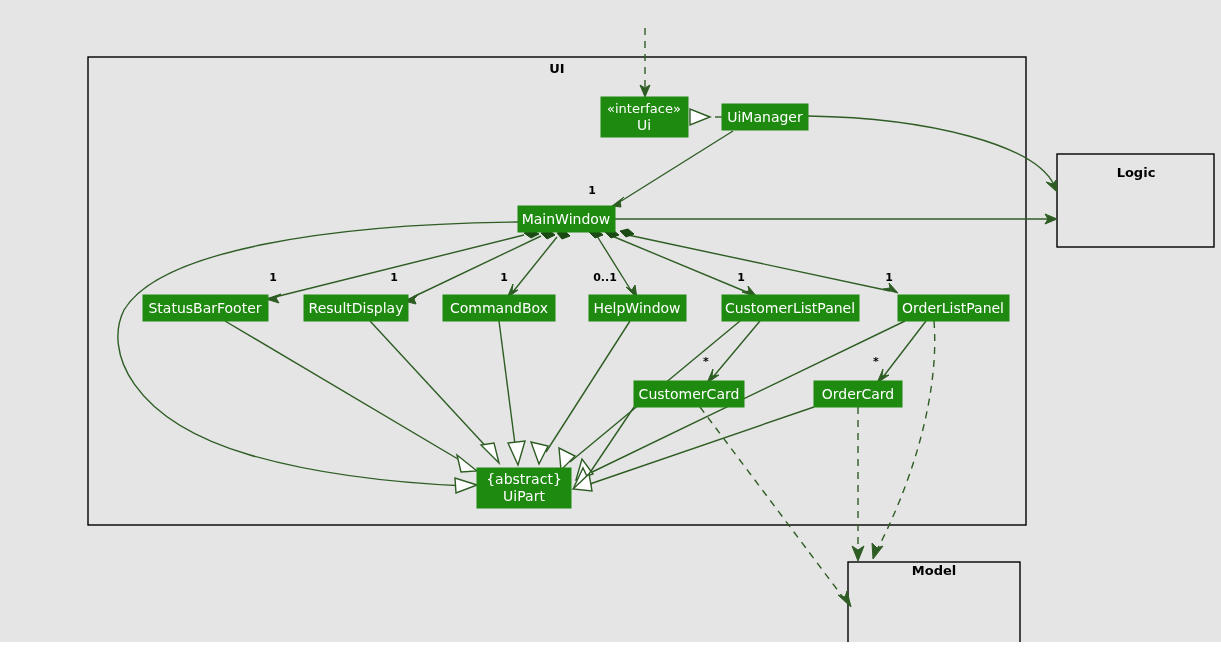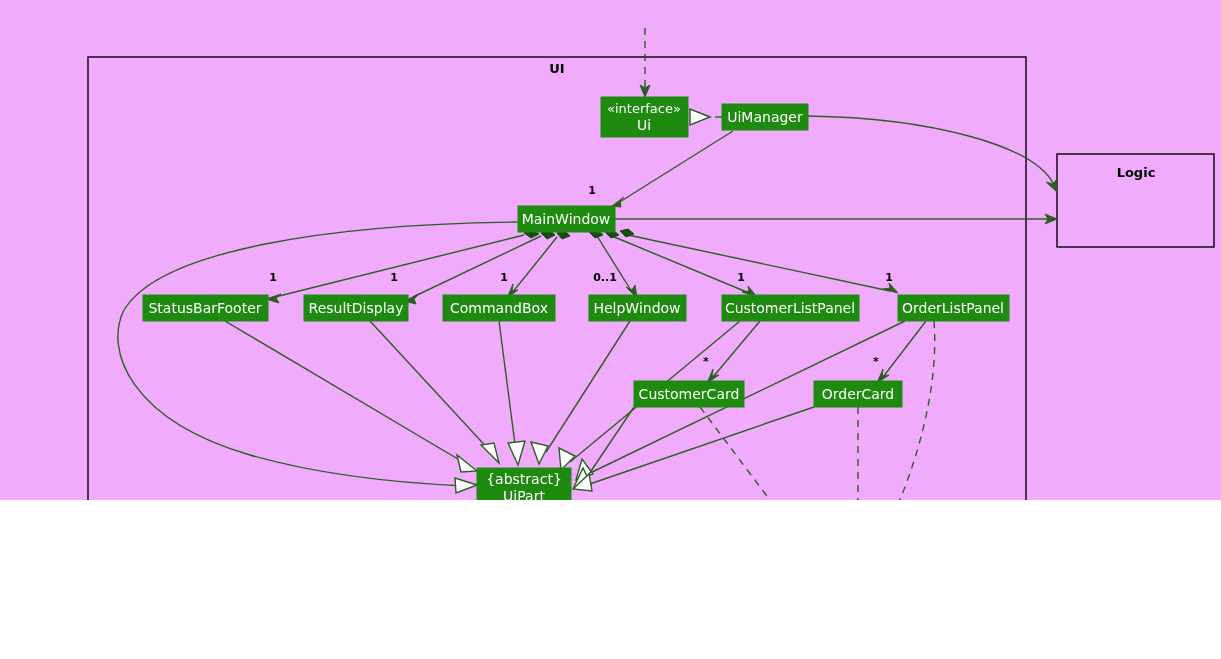--- a/index.html
+++ b/index.html
@@ -3,22 +3,22 @@
 <meta charset="utf-8">
 <style>
   html, body {
     margin: 0;
     padding: 0;
     background: #ffffff;
   }
   #canvas {
     position: relative;
     width: 1221px;
-    height: 500px;
-    background: #f0abfc;
+    height: 642px;
+    background: #e5e5e5;
     font-family: "DejaVu Sans", sans-serif;
     overflow: hidden;
   }
   svg#diagram {
     position: absolute;
     left: 0;
     top: 0;
     width: 1221px;
     height: 659px;
   }

